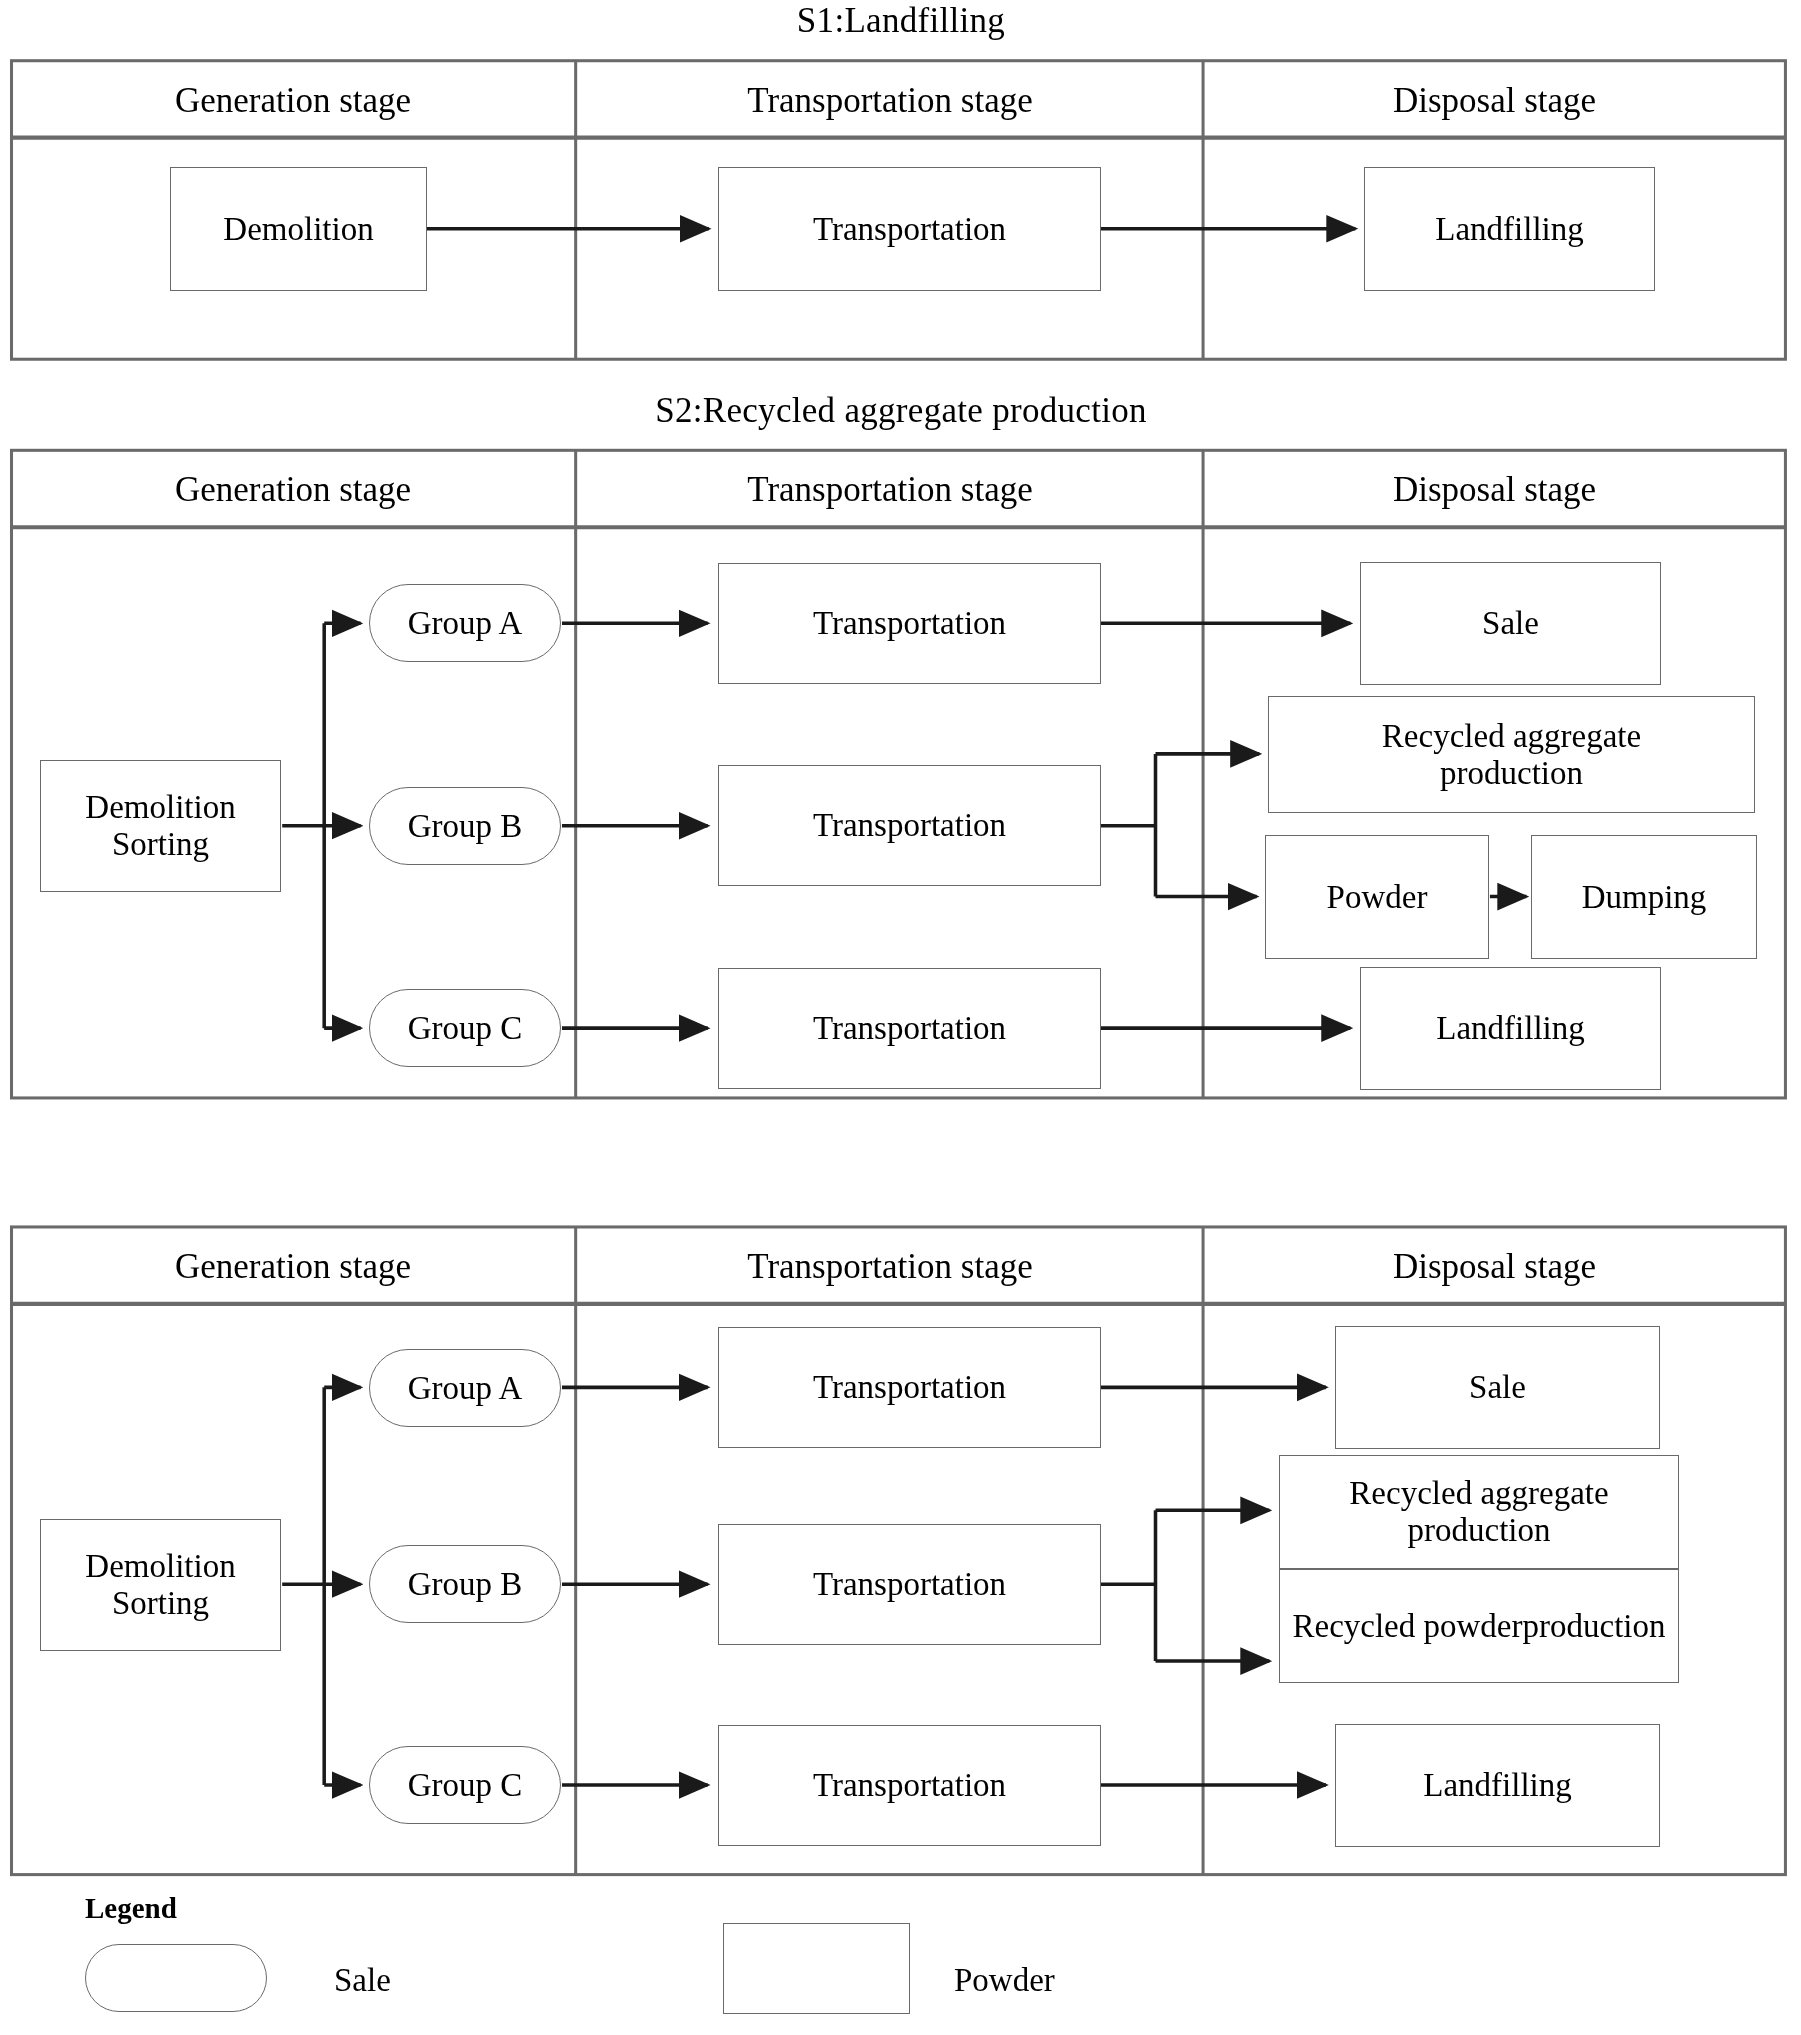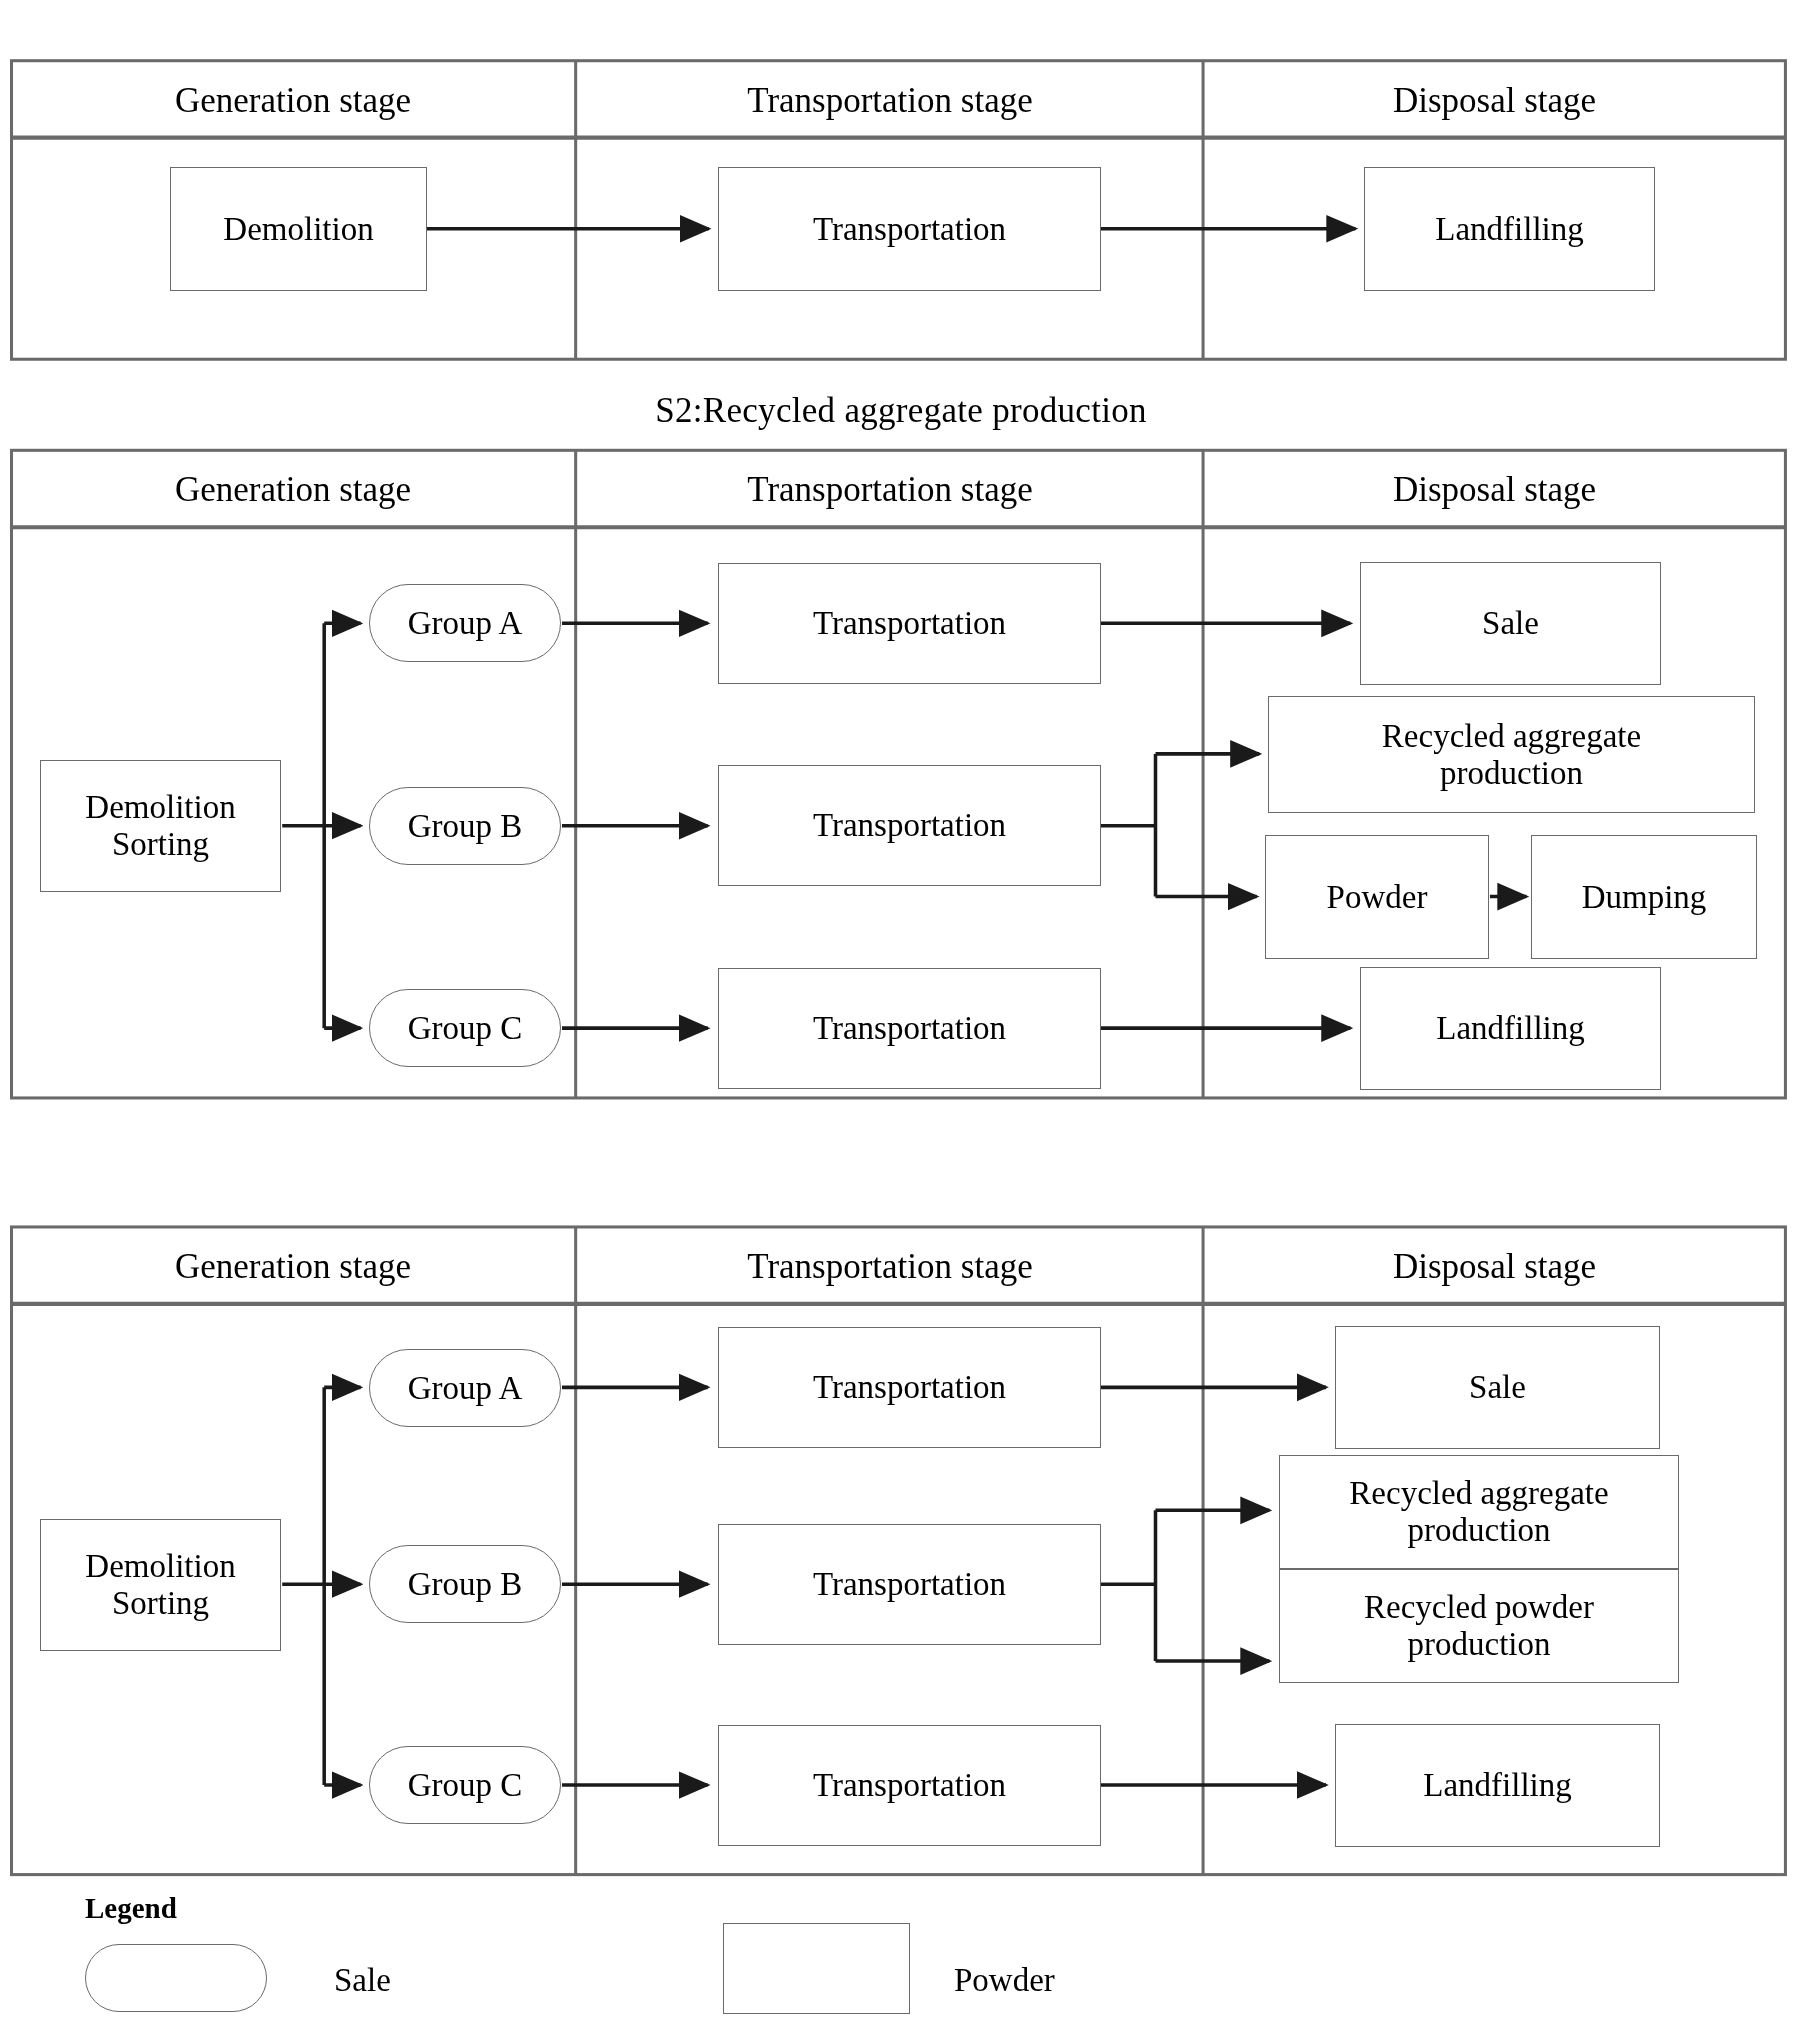--- a/index.html
+++ b/index.html
@@ -108,20 +108,21 @@
 
       <line x1="2172" y1="3131" x2="2283" y2="3131"></line>
       <line x1="2283" y1="2985" x2="2283" y2="3283"></line>
       <line x1="2283" y1="2985" x2="2508" y2="2985" marker-end="url(#ah)"></line>
       <line x1="2283" y1="3283" x2="2508" y2="3283" marker-end="url(#ah)"></line>
 
       <line x1="2172" y1="3528" x2="2620" y2="3528" marker-end="url(#ah)"></line>
     </g>
   </svg>
 
+  <div class="scn-title" style="top:3px;left:0;">S1:Landfilling</div>
 
   <div class="stage-hdr" style="left:11px;top:64px;width:564px;height:74px;">Generation stage</div>
   <div class="stage-hdr" style="left:577px;top:64px;width:626px;height:74px;">Transportation stage</div>
   <div class="stage-hdr" style="left:1204px;top:64px;width:581px;height:74px;">Disposal stage</div>
 
   <div class="node proc" style="left:170px;top:167px;width:257px;height:124px;">
     <span>Demolition</span>
   </div>
   <div class="node proc" style="left:718px;top:167px;width:383px;height:124px;">
     <span>Transportation</span>
@@ -208,21 +209,21 @@
     <span>Transportation</span>
   </div>
 
   <div class="node proc" style="left:1335px;top:1326px;width:325px;height:123px;">
     <span>Sale</span>
   </div>
   <div class="node proc" style="left:1279px;top:1455px;width:400px;height:114px;flex-direction:column;">
     <span>Recycled aggregate</span>
     <span>production</span>
   </div>
-  <div class="node proc" style="left:1279px;top:1569px;width:400px;height:114px;flex-direction:column;">
+  <div class="node proc" style="left:1279px;top:1569px;width:400px;height:114px;flex-direction:row;">
     <span>Recycled powder</span>
     <span>production</span>
   </div>
   <div class="node proc" style="left:1335px;top:1724px;width:325px;height:123px;">
     <span>Landfilling</span>
   </div>
 
   <div class="legend-title" style="left:85px;top:1892px;">Legend</div>
 
   <div class="node waste" style="left:85px;top:1944px;width:182px;height:68px;"></div>

